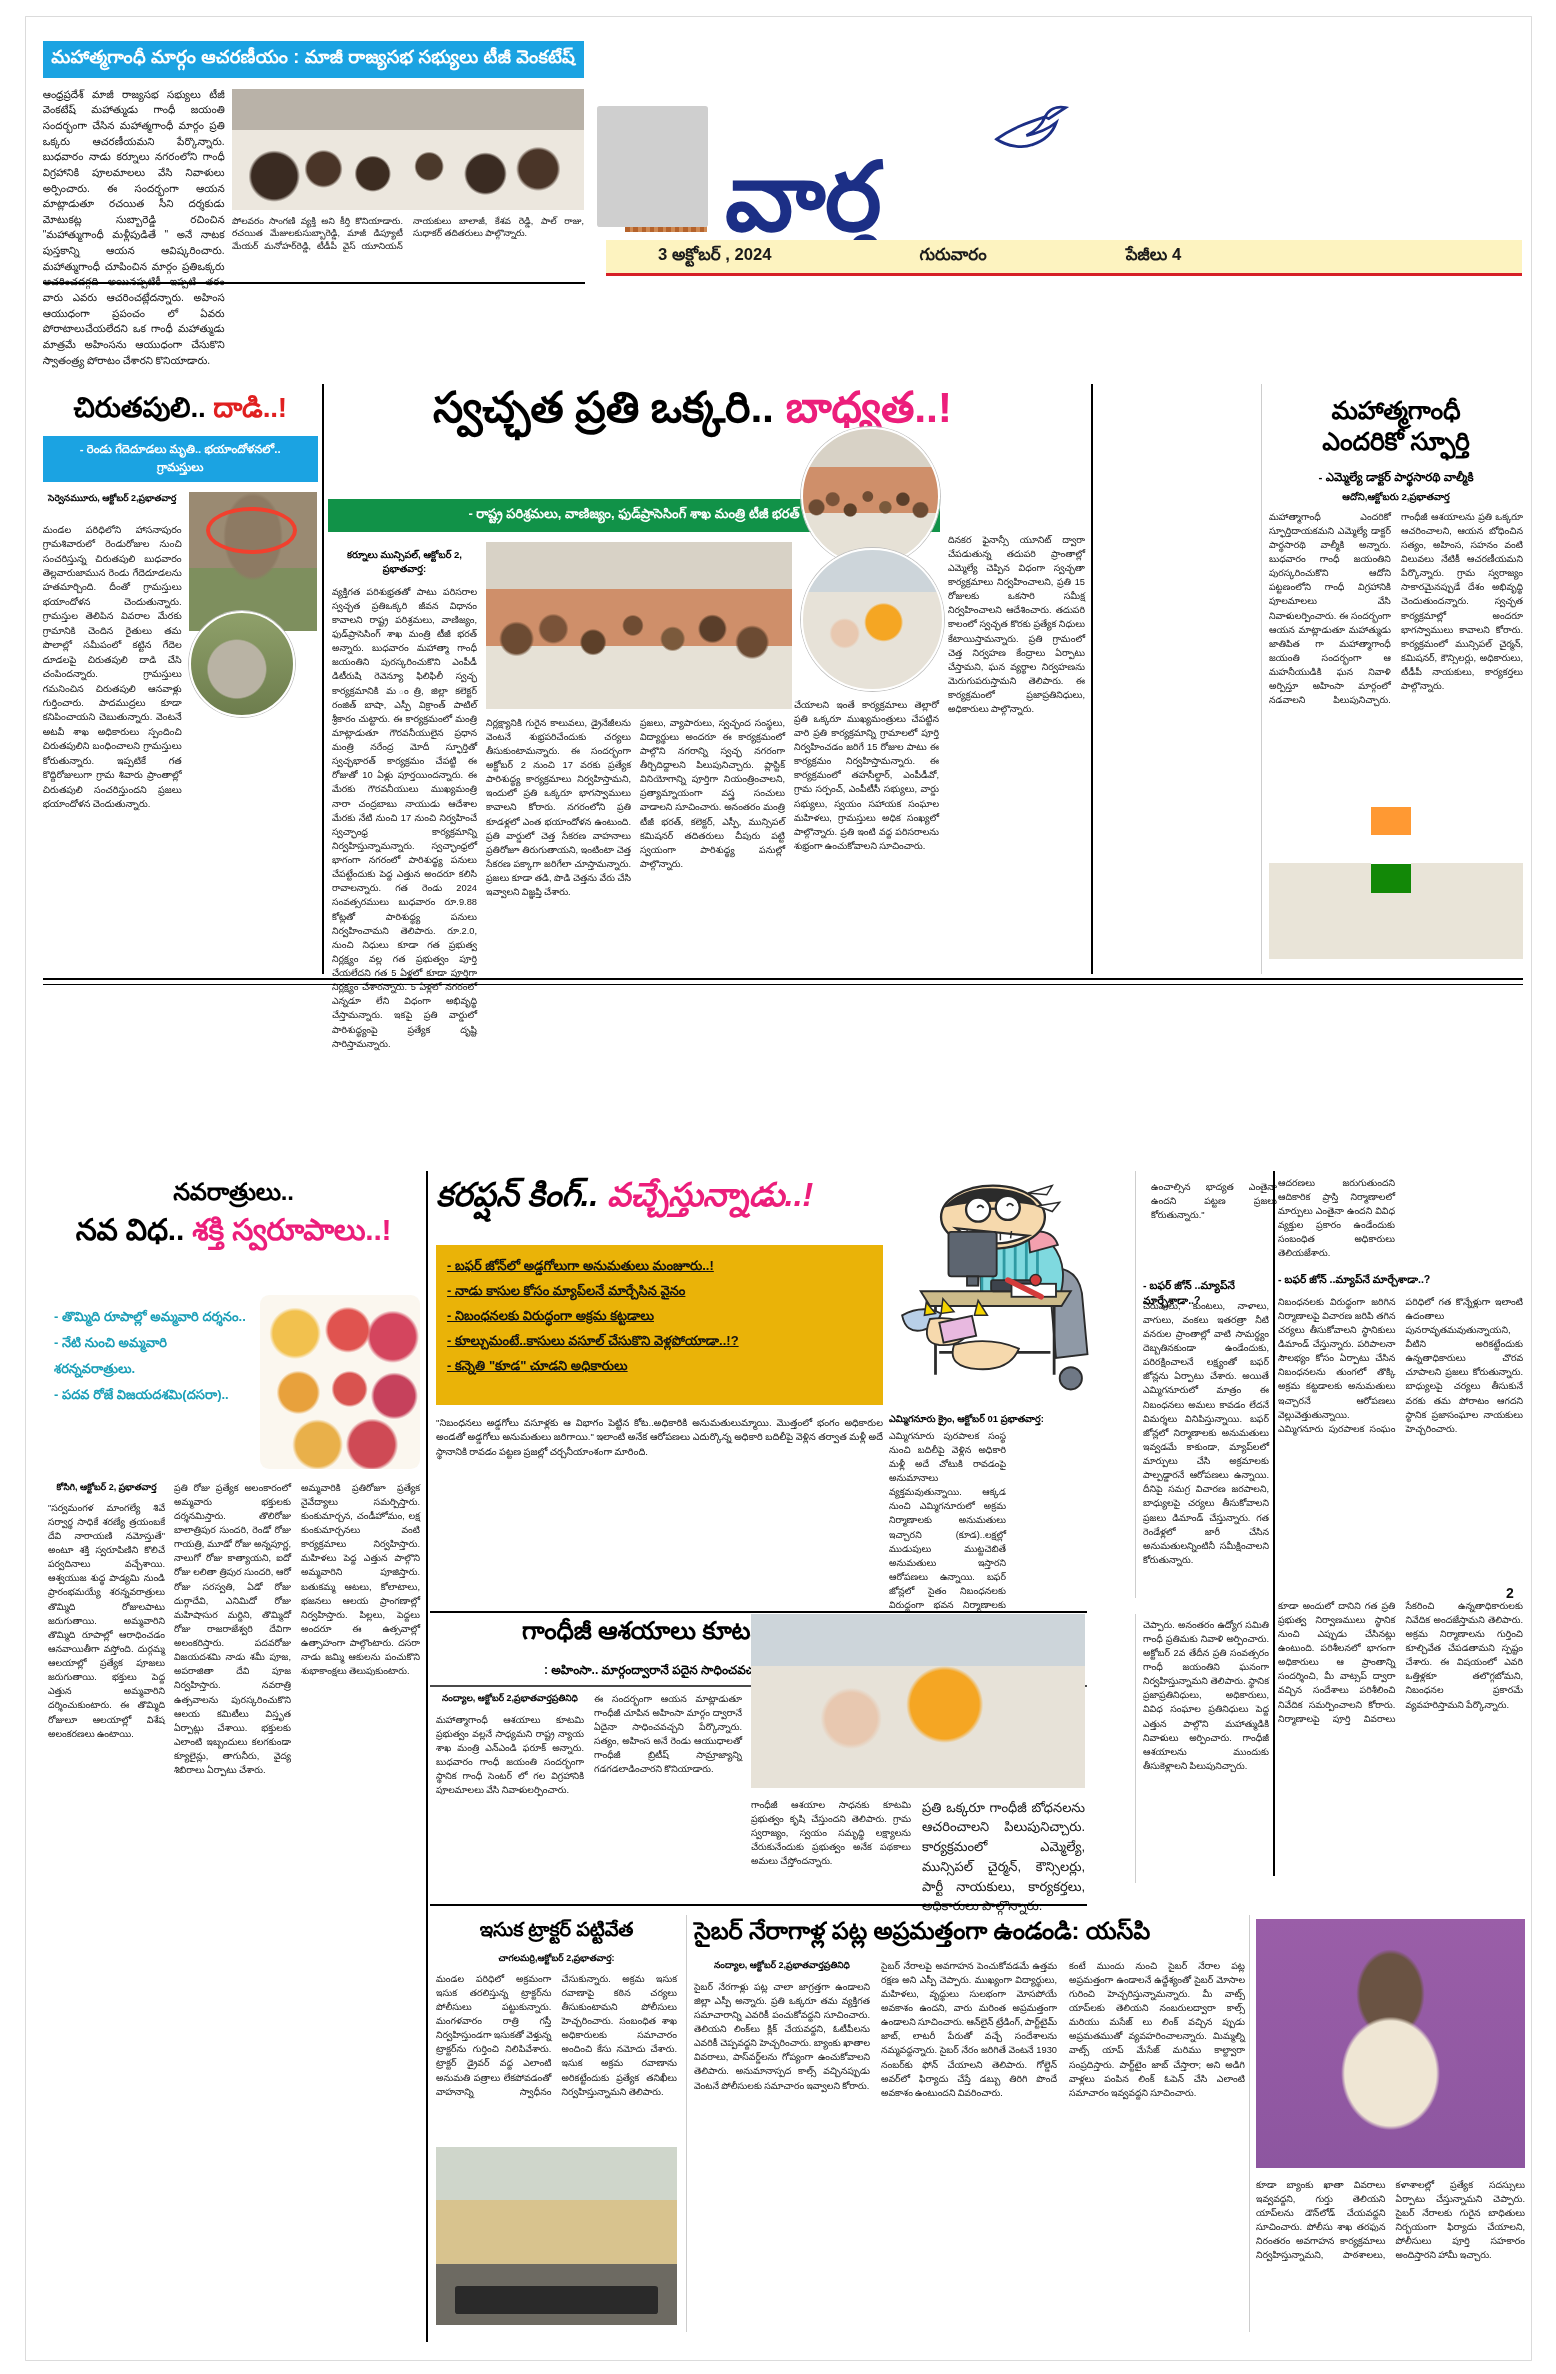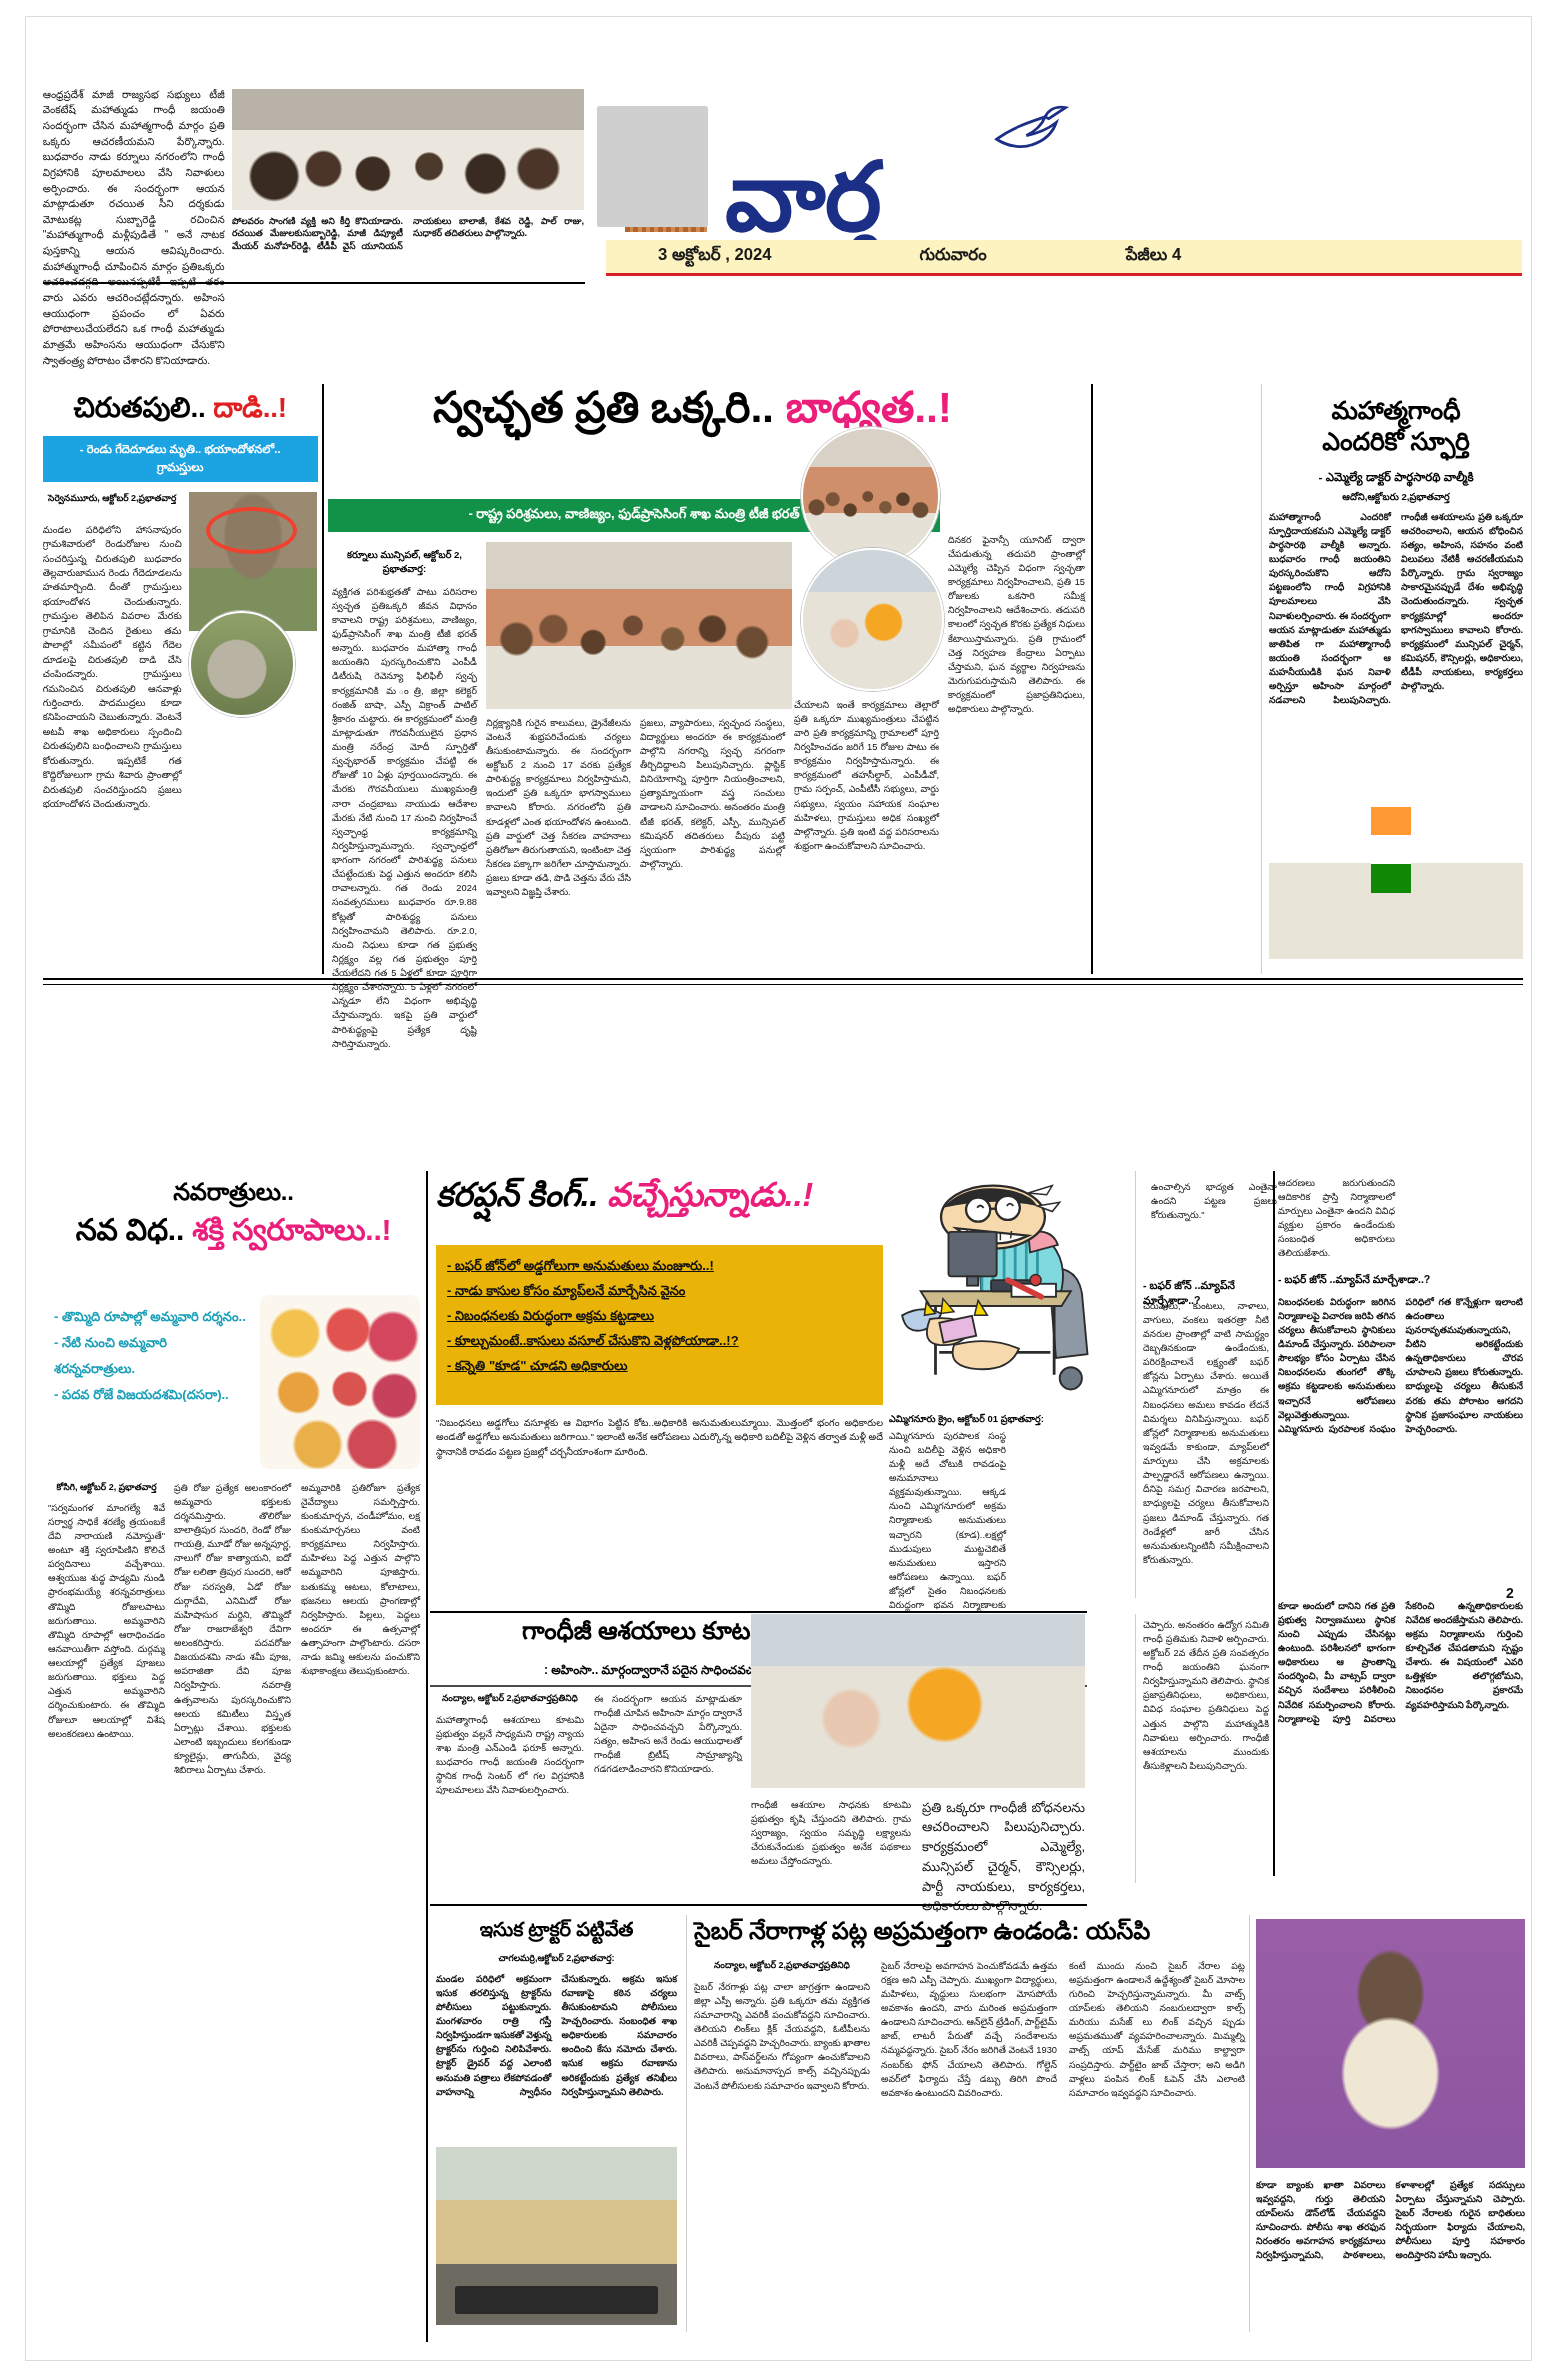--- a/index.html
+++ b/index.html
@@ -158,31 +158,32 @@
   
   .hl{font-weight:bold;color:#000;line-height:1.02;letter-spacing:-0.2px;}
   .hl .pink{color:#ec1e7b;}
   .hl .red{color:#e02020;}
   .bluebar{background:#1ba3e2;color:#fff;text-align:center;font-weight:bold;}
   .greenbar{background:#119248;color:#fff;text-align:center;font-weight:bold;}
   .pinkbox{background:#eab308;text-decoration:underline;}
   .rule-h{background:#000;height:1.9px;}
   .thin-v{background:#cdcdcd;width:0.9px;}
   .blk-v{background:#000;width:1.9px;}
-  .cols2{column-count:2;column-gap:10.2px;font-weight:bold;}
+  .cols2{column-count:2;column-gap:10.2px;}
   .pgnum{
     position:absolute;font-weight:bold;font-size:14px;color:#111;
   }
 </style>
 </head>
 <body>
 
 <div id="page">
  <div class="sheet">
 
+  <div class="topbanner te">మహాత్మగాంధీ మార్గం ఆచరణీయం :  మాజీ రాజ్యసభ సభ్యులు టీజీ వెంకటేష్</div>
 
 
   <div class="logo-wrap">
     <div class="logo-temple"></div>
     <div class="logo-vaartha te">వార్త</div>
     <svg class="logo-dove" viewBox="0 0 88 58">
       <path d="M6 40 C22 28 40 22 58 16 C54 26 46 32 38 36 C48 34 60 30 70 22 C66 34 56 42 44 46 C34 50 18 48 6 40 Z" fill="none" stroke="#1c2f86" stroke-width="3"></path>
       <path d="M58 16 C62 8 70 4 80 6 C74 10 68 14 62 18 Z" fill="none" stroke="#1c2f86" stroke-width="3"></path>
     </svg>
     <div class="logo-cow photo"></div>

